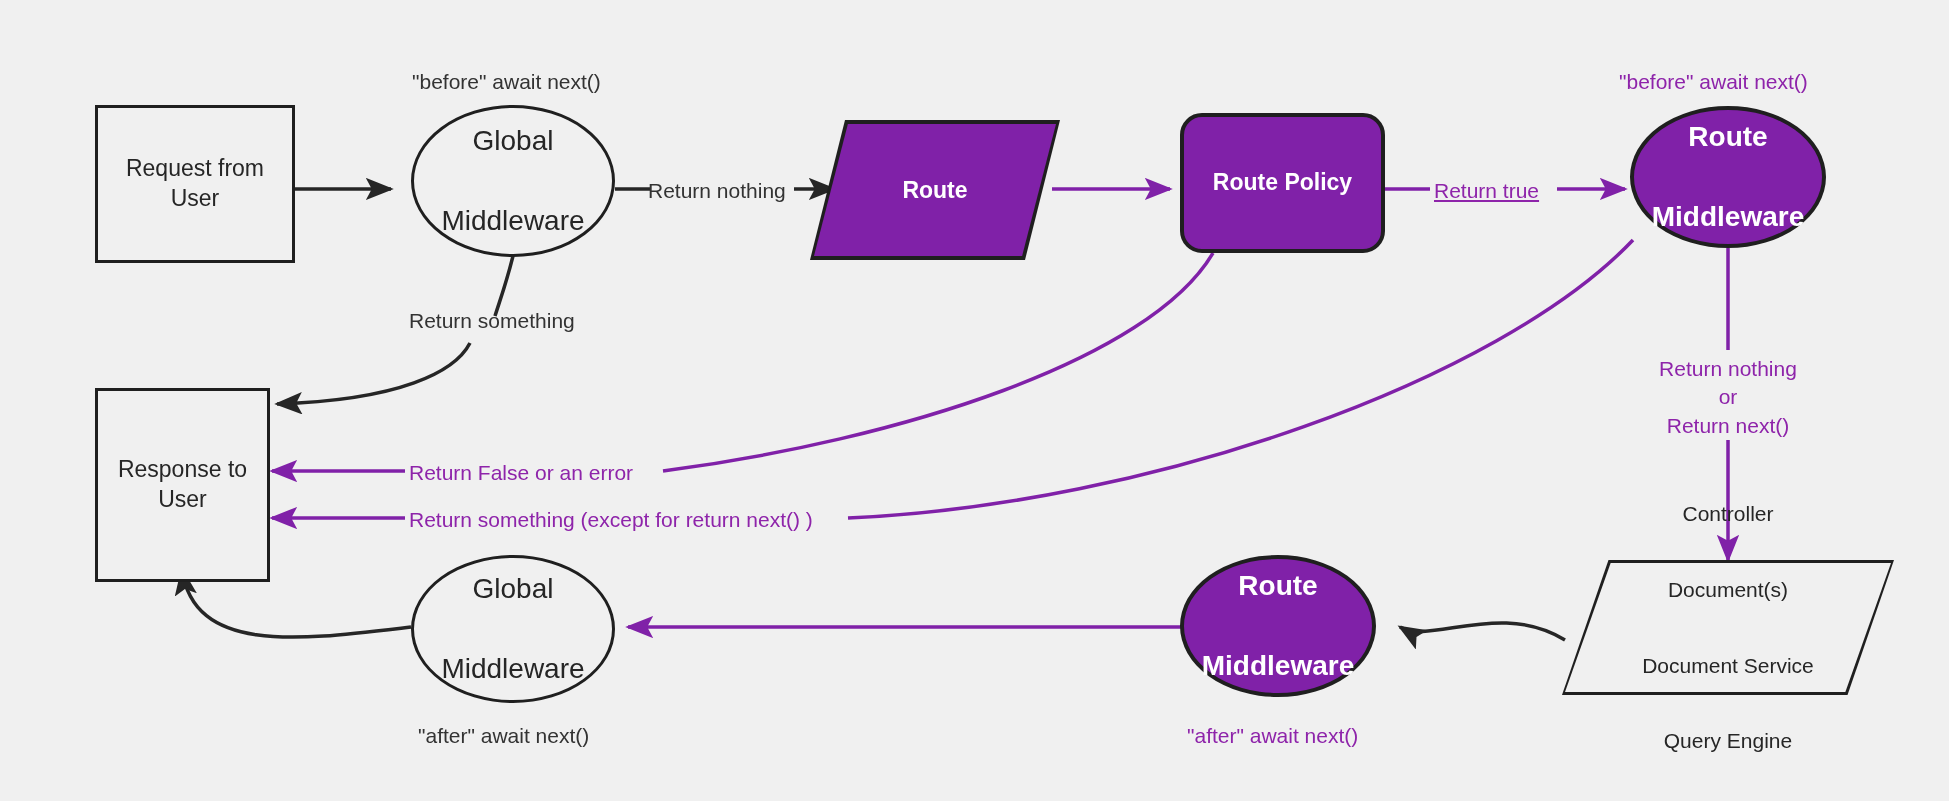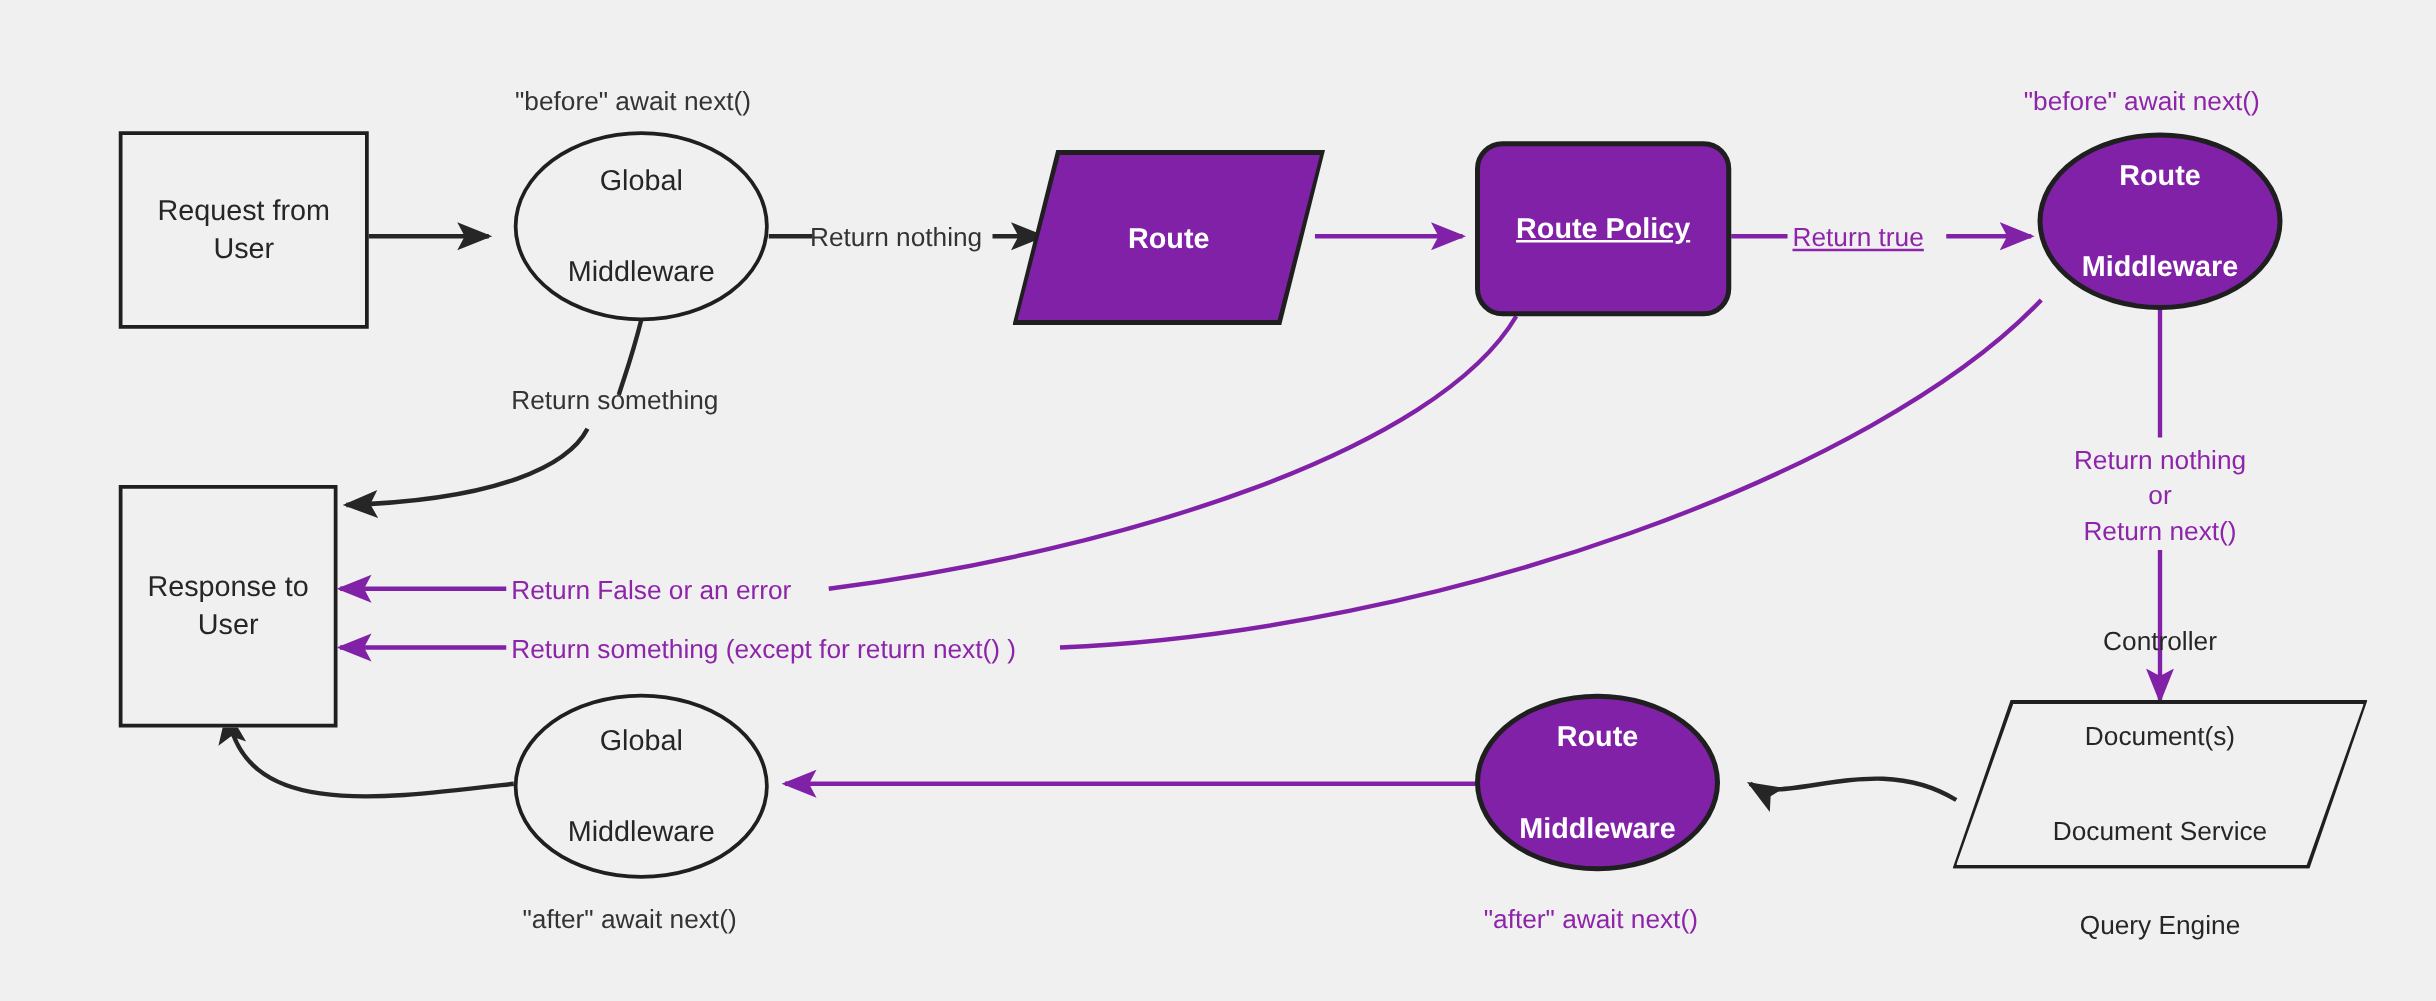--- a/index.html
+++ b/index.html
@@ -42,21 +42,21 @@
     color: #262626;
     font-size: 23px;
   }
 
   
   .ellipse {
     border-radius: 50%;
     border: 3px solid #1f1f1f;
     background: #f0f0f0;
     color: #262626;
-    font-size: 23px;
+    font-size: 28px;
     gap: 43px;
   }
   .ellipse.filled {
     background: #8021a8;
     color: #ffffff;
     font-weight: bold;
     border: 4px solid #1f1f1f;
   }
 
   
@@ -164,21 +164,21 @@
   </div>
 
   <div class="para-wrap" style="left:810px; top:120px; width:250px; height:140px;">
     <div class="para-shape outline"></div>
     <div class="para-shape inner-purple"></div>
     <div class="para-text light">
       <span>Route</span>
     </div>
   </div>
 
-  <div class="node rounded" style="left:1180px; top:113px; width:205px; height:140px;text-decoration:underline;">
+  <div class="node rounded" style="left:1180px; top:113px; width:205px; height:140px;">
     <span class="label">Route Policy</span>
   </div>
 
   <div class="node ellipse filled" style="left:1630px; top:106px; width:196px; height:142px; flex-direction:column;">
     <span class="label">Route</span>
     <span class="label">Middleware</span>
   </div>
 
   <div class="para-wrap" style="left:1562px; top:560px; width:332px; height:135px;">
     <div class="para-shape outline"></div>

